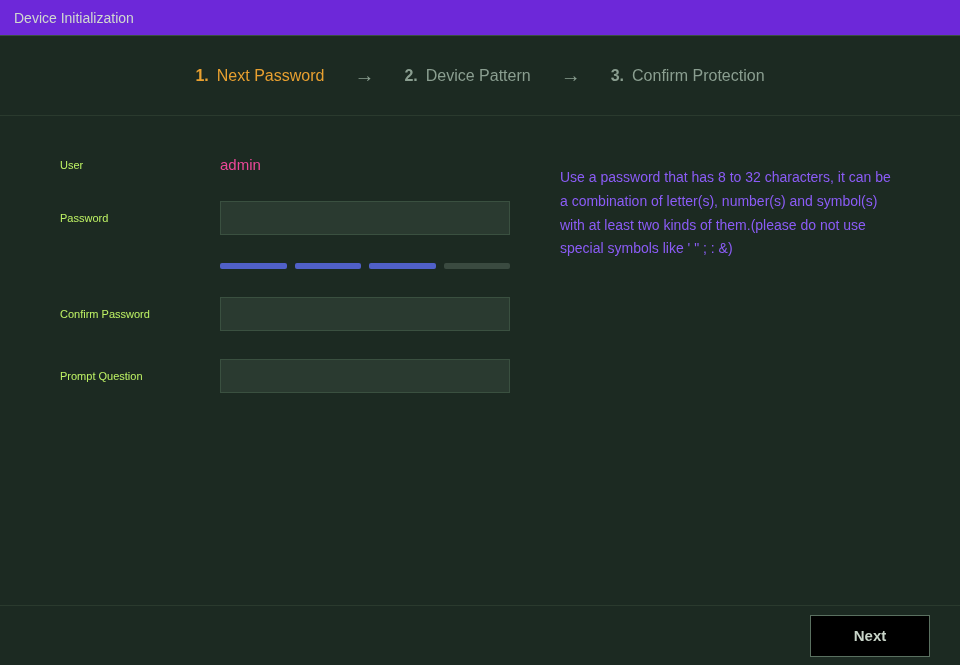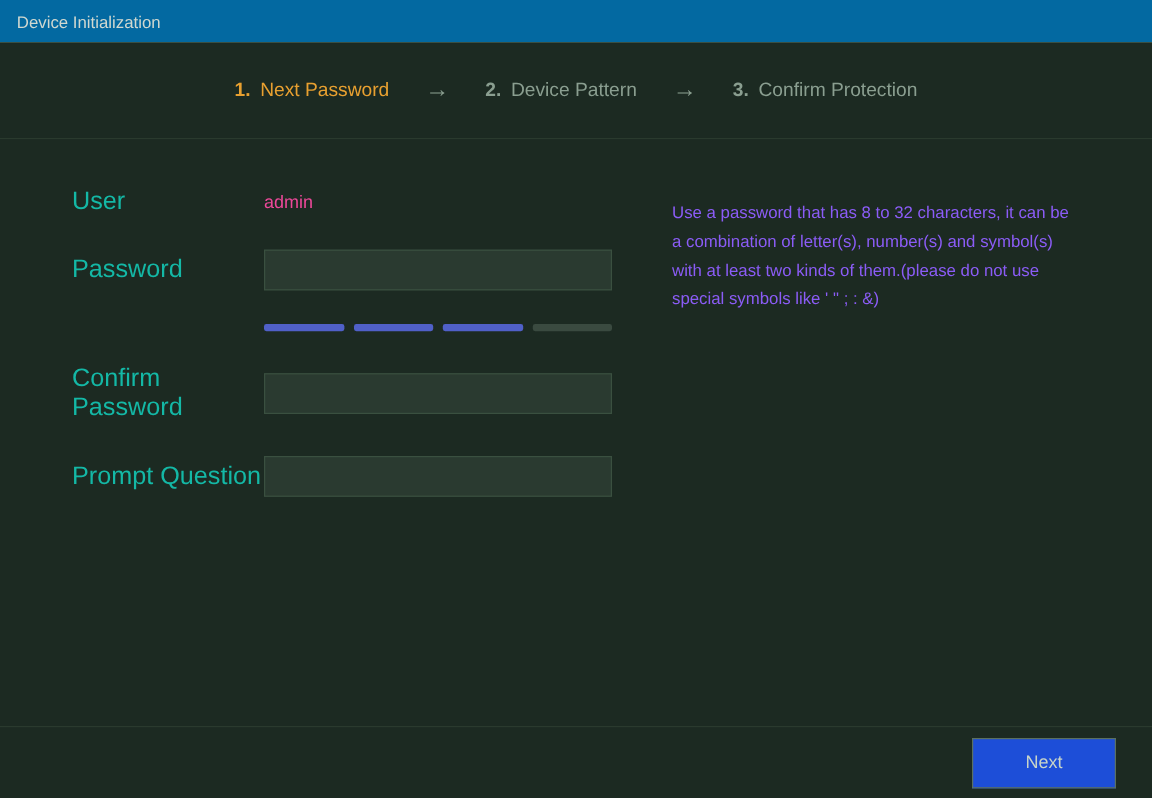--- a/index.html
+++ b/index.html
@@ -7,21 +7,21 @@
     body {
       width: 960px;
       height: 665px;
       background: #1a2520;
       font-family: Arial, sans-serif;
       overflow: hidden;
     }
 
     
     .title-bar {
-      background: #0369a1;
+      background: #6d28d9;
       height: 36px;
       display: flex;
       align-items: center;
       padding: 0 14px;
       border-bottom: 1px solid #3a4f42;
     }
 
     .title-bar-text {
       color: #d0d8d0;
       font-size: 14px;
@@ -94,22 +94,22 @@
       gap: 0;
     }
 
     .form-row {
       display: flex;
       align-items: center;
       margin-bottom: 28px;
     }
 
     .form-label {
-      color: #14b8a6;
-      font-size: 21px;
+      color: #bef264;
+      font-size: 11px;
       width: 160px;
       flex-shrink: 0;
     }
 
     .form-input {
       width: 290px;
       height: 34px;
       background: #2a3a30;
       border: 1px solid #3a5040;
       color: #c8d4c8;
@@ -162,28 +162,29 @@
     .bottom-bar {
       height: 60px;
       display: flex;
       align-items: center;
       justify-content: flex-end;
       padding: 0 30px;
       border-top: 1px solid #2a3a2e;
     }
 
     .next-button {
-      background: #1d4ed8;
+      background: #000000;
       border: 1px solid #5a7060;
       color: #c8d4c8;
       font-size: 15px;
       padding: 8px 40px;
       cursor: pointer;
       min-width: 120px;
       height: 42px;
+      font-weight: bold;
     }
   </style>
 </head>
 <body>
 
 <div class="title-bar">
   <span class="title-bar-text">Device Initialization</span>
 </div>
 
 <div class="main-content">

